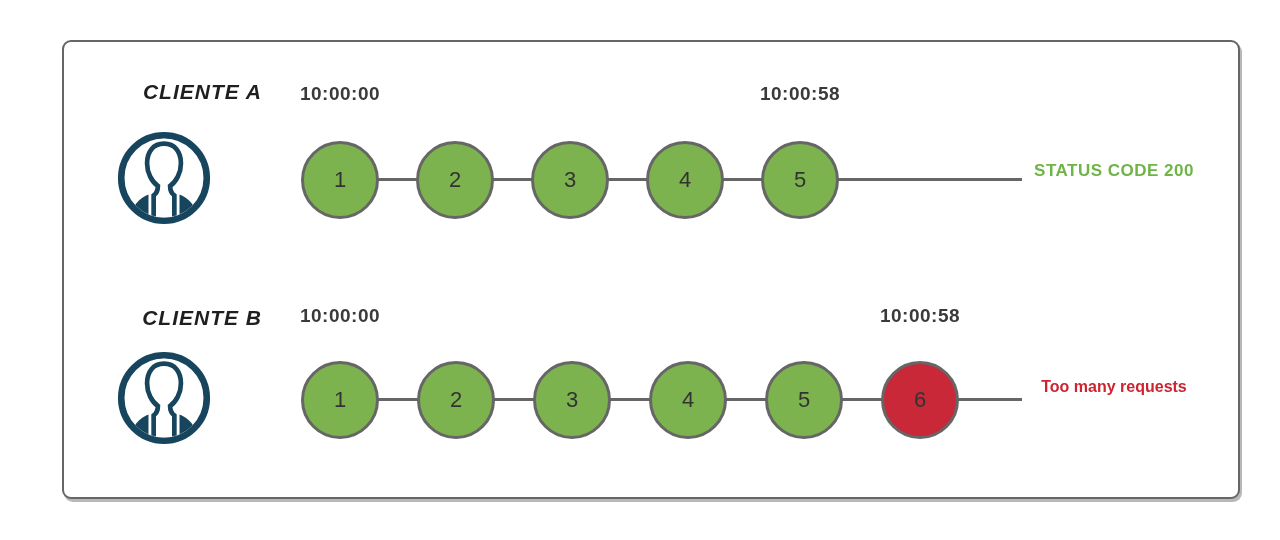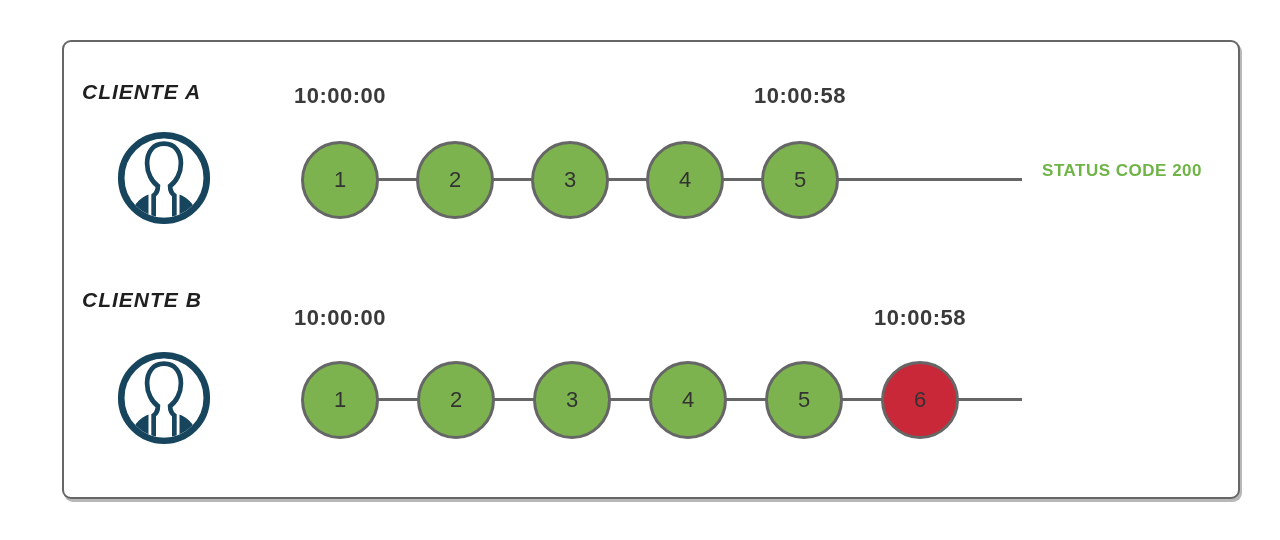--- a/index.html
+++ b/index.html
@@ -7,33 +7,33 @@
     position:relative;width:1280px;height:540px;background:#fff;overflow:hidden;
     font-family:"Liberation Sans", sans-serif;
   }
   .frame{
     position:absolute;left:62px;top:40px;width:1174px;height:455px;
     border:2px solid #666;border-radius:9px;
     box-shadow:2px 3px 0 rgba(125,125,125,.55);
     background:#fff;
   }
   .client-label{
-    position:absolute;left:82px;width:180px;text-align:left;
+    position:absolute;left:82px;width:180px;text-align:right;
     font-size:21px;font-weight:bold;font-style:italic;letter-spacing:1px;
     color:var(--label-color);
   }
   .rowA .client-label{top:80px}
-  .rowB .client-label{top:288px}
+  .rowB .client-label{top:306px}
   .avatar{position:absolute;left:117px;width:94px;height:94px;color:var(--avatar-color);}
   .rowA .avatar{top:131px}
   .rowB .avatar{top:351px}
   .avatar svg{display:block;width:100%;height:100%;}
   .time{
     position:absolute;width:110px;text-align:center;
-    font-size:22px;font-weight:bold;color:var(--time-color);letter-spacing:.5px;
+    font-size:19px;font-weight:bold;color:var(--time-color);letter-spacing:.5px;
   }
   .rowA .time{top:83px}
   .rowB .time{top:305px}
   .time.start{left:285px}
   .rowA .time.end{left:745px}
   .rowB .time.end{left:865px}
   .timeline{position:absolute;left:340px;width:682px;height:3px;background:var(--stroke-color);}
   .rowA .timeline{top:178px}
   .rowB .timeline{top:398px}
   .circle{
@@ -43,21 +43,21 @@
     font-size:22px;color:#333;
   }
   .circle.ok{background:var(--ok-fill);}
   .circle.limited{background:var(--limited-fill);}
   .status{
     position:absolute;left:1026px;width:176px;text-align:center;
     font-weight:bold;line-height:21px;
   }
   .rowA .status{top:160px}
   .rowB .status{top:376px}
-  .status.success{color:var(--success-text);text-align:right;}
+  .status.success{color:var(--success-text);}
   .status.error{color:var(--error-text);}
   .status .l1{font-size:17px;letter-spacing:.5px;}
   .status .l2{font-size:16px;}
 </style>
 </head>
 <body>
 
 <div class="stage">
   <div class="frame"></div>
 
@@ -115,15 +115,16 @@
     <div class="timeline"></div>
     <div class="circles">
         <div class="circle ok" style="left: 301px; top: 361px;">1</div>
         <div class="circle ok" style="left: 417px; top: 361px;">2</div>
         <div class="circle ok" style="left: 533px; top: 361px;">3</div>
         <div class="circle ok" style="left: 649px; top: 361px;">4</div>
         <div class="circle ok" style="left: 765px; top: 361px;">5</div>
         <div class="circle limited" style="left: 881px; top: 361px;">6</div>
       </div>
     <div class="status error">
+      <div class="l2">Too many requests</div>
     </div>
   </section>
 </div>
 
 </body></html>

